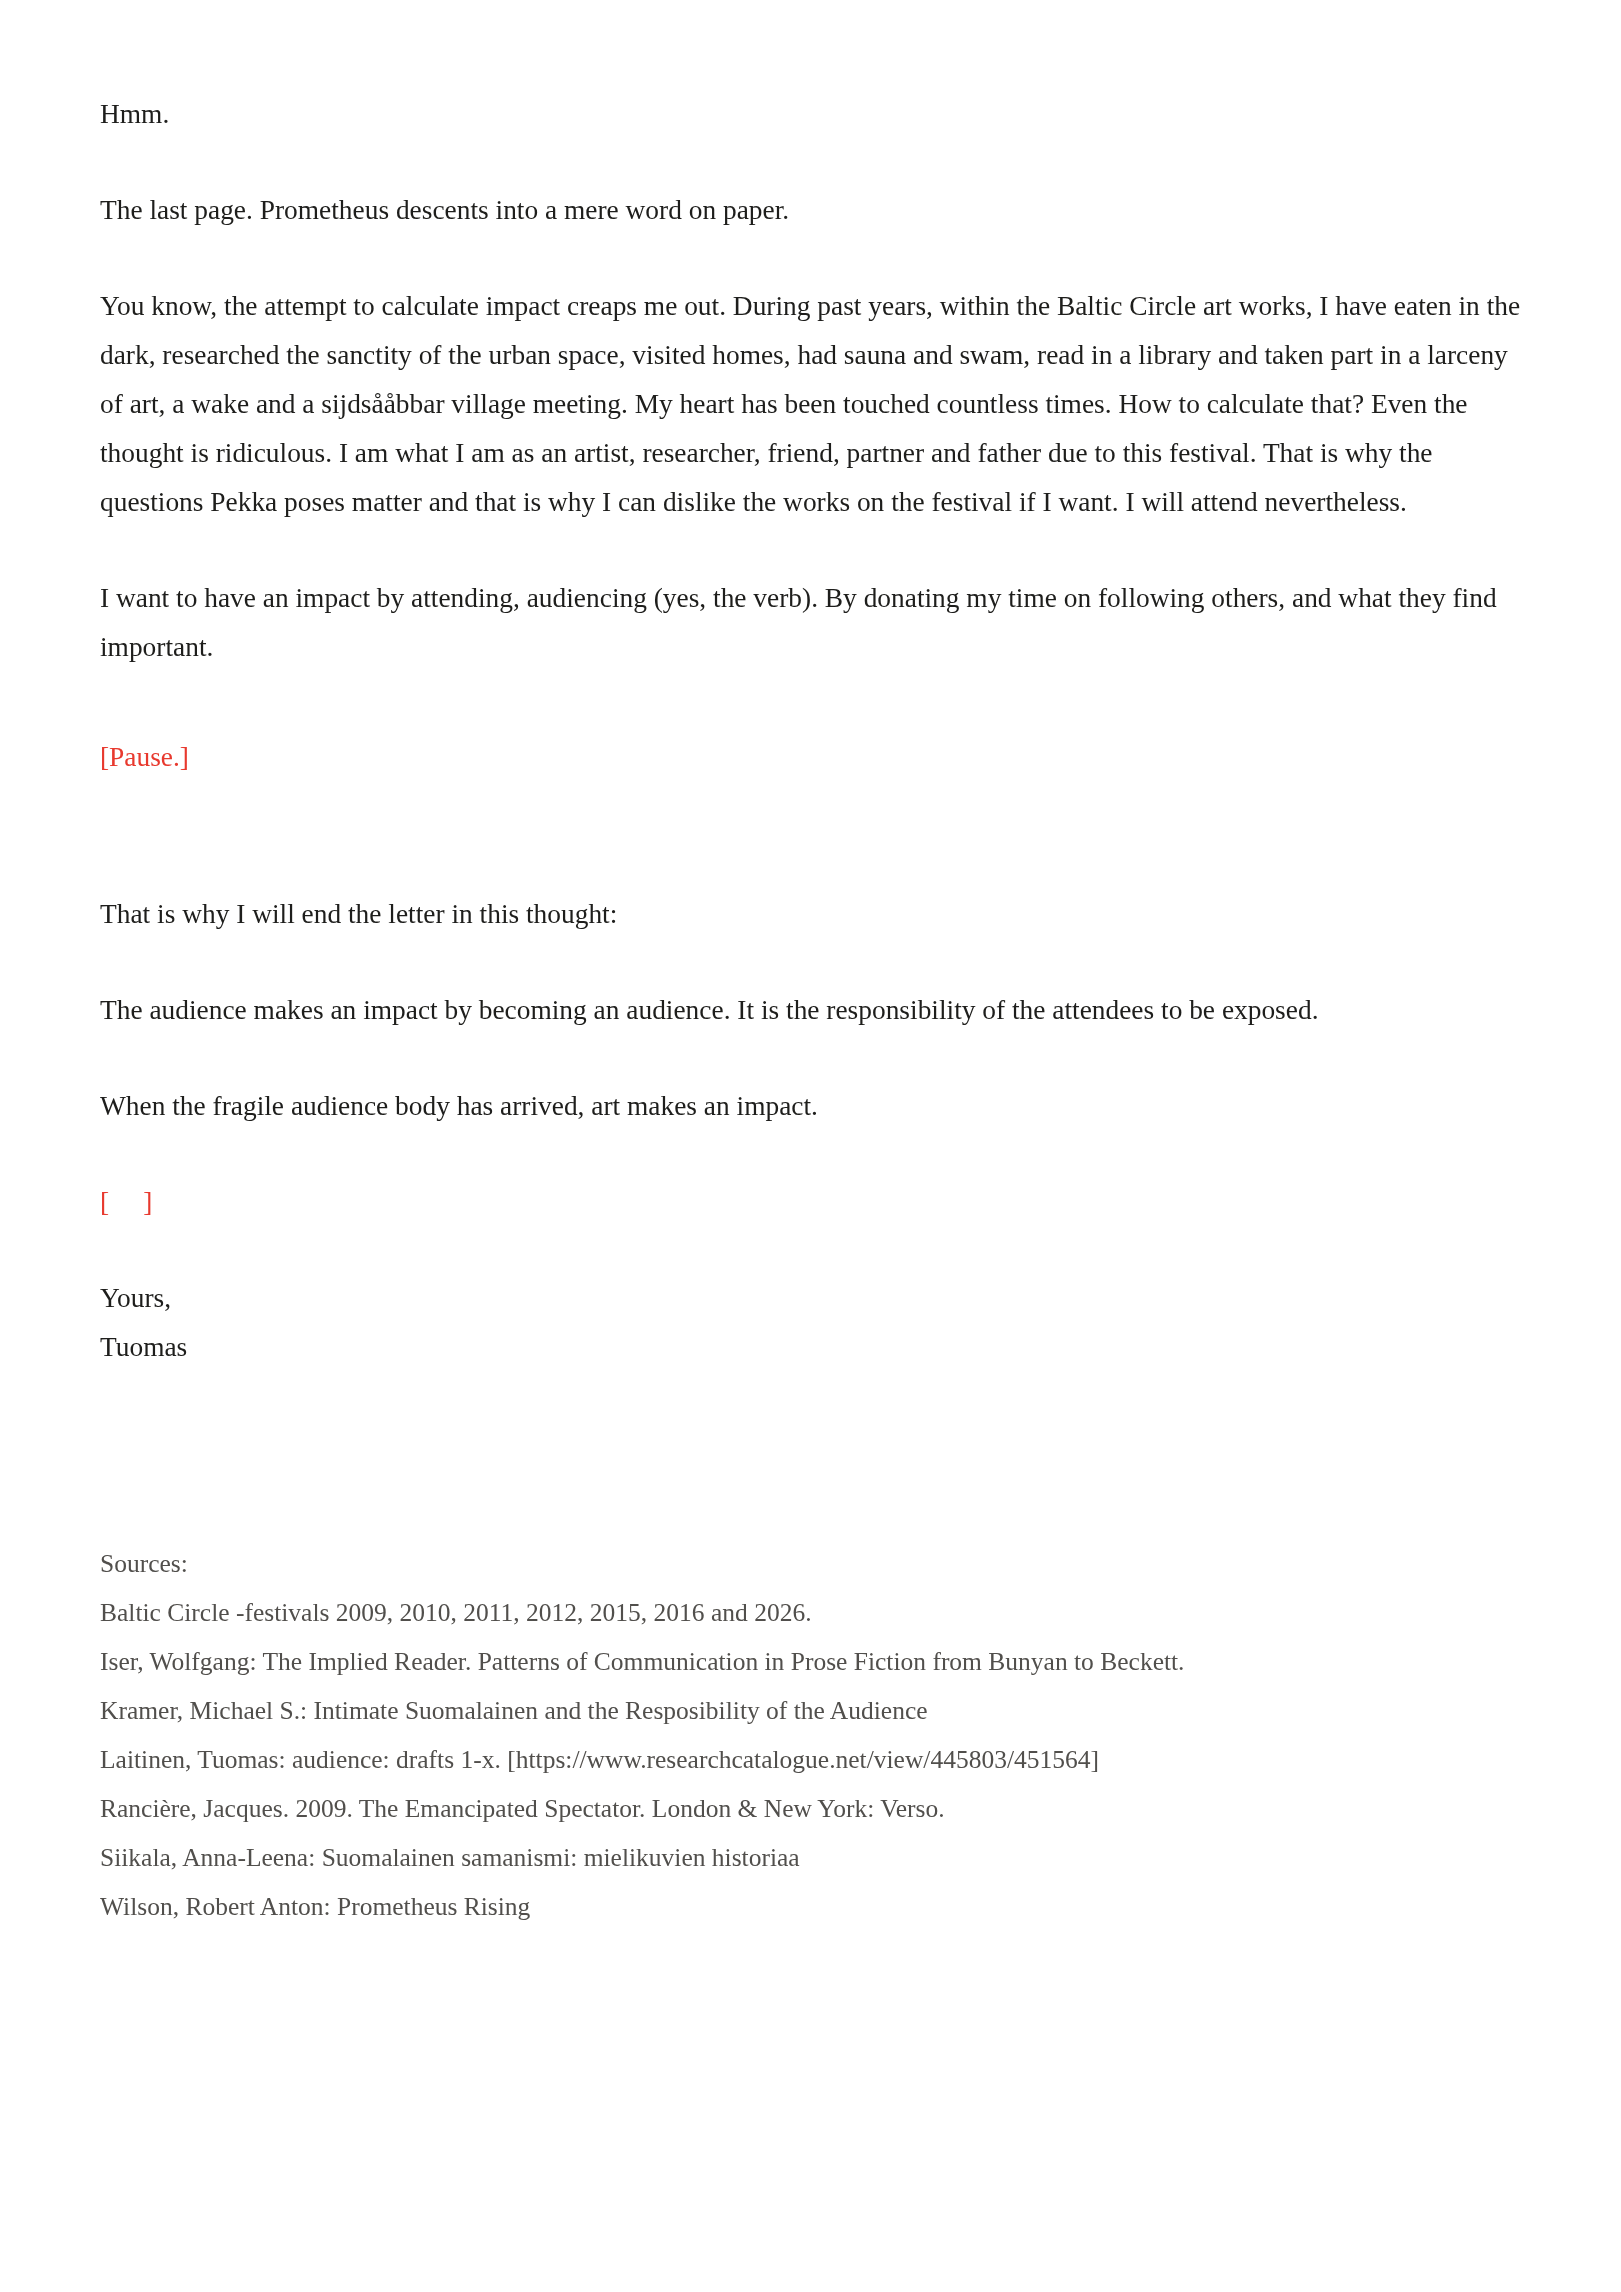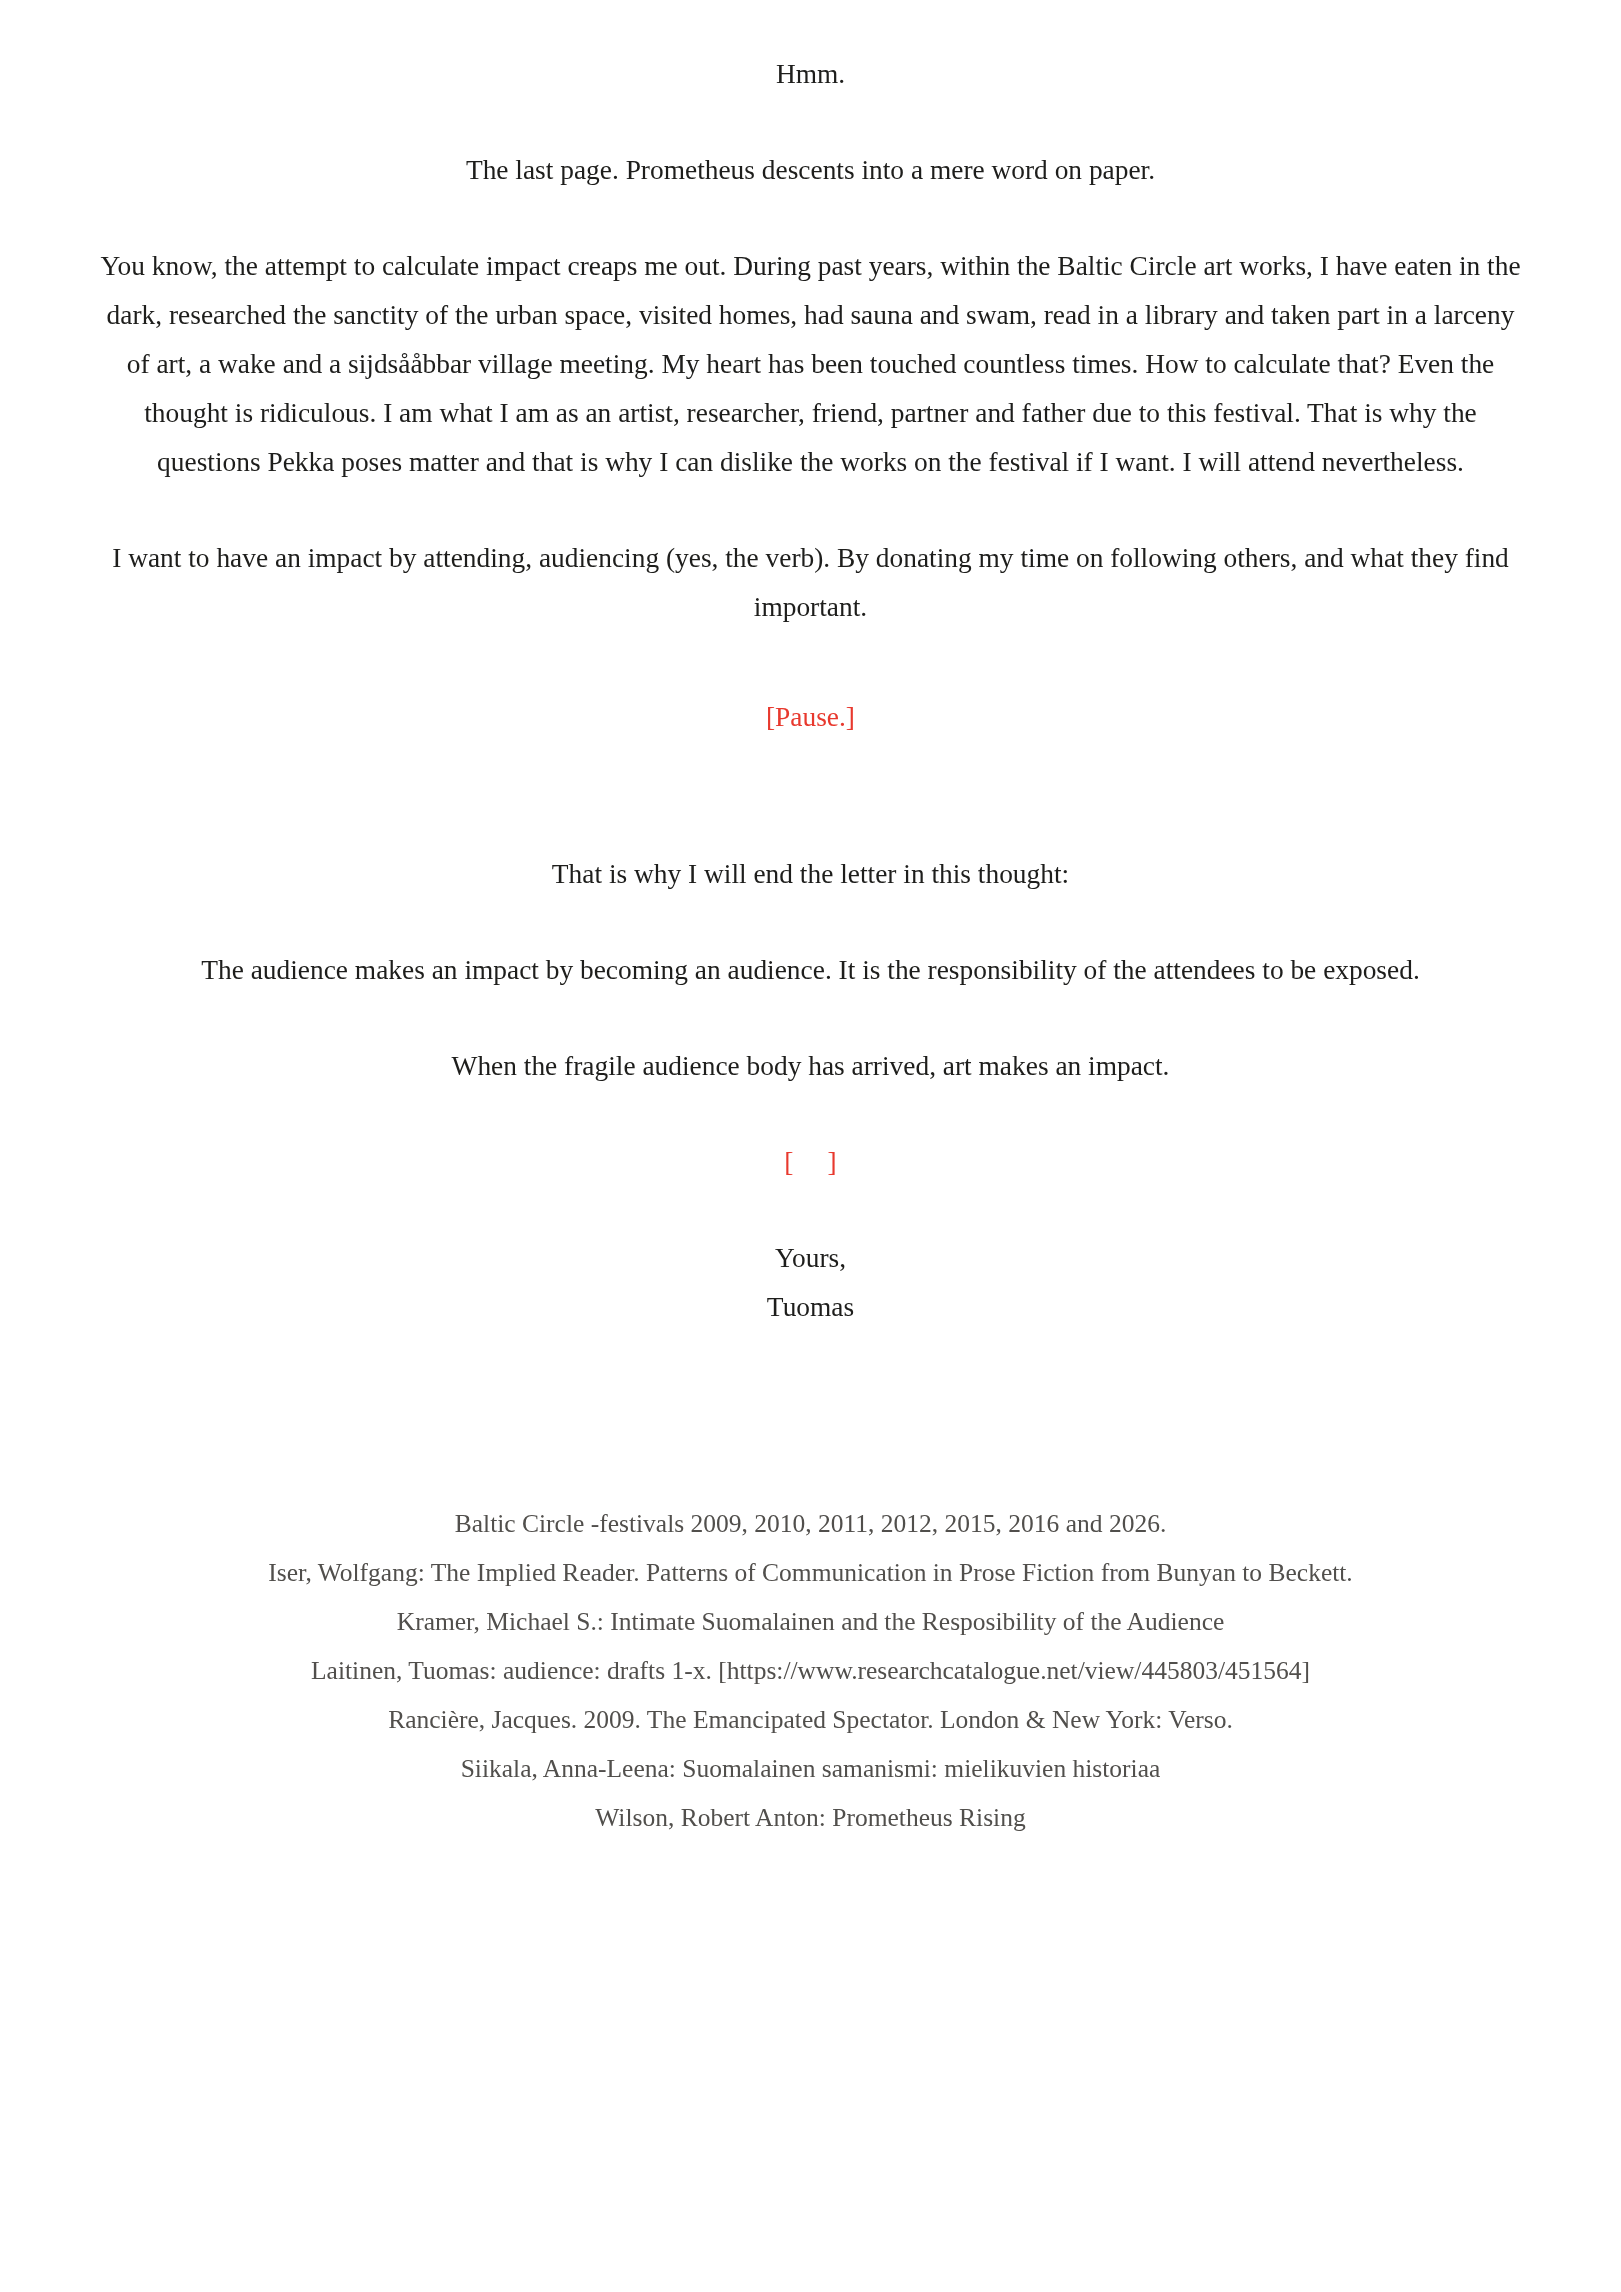--- a/index.html
+++ b/index.html
@@ -2,24 +2,23 @@
 <html style="--bg: #ffffff; --text: #1e1e1c; --accent: #e8392e; --sources: #514f4c;"><head>
 <meta charset="utf-8">
 <style>
   * { margin: 0; padding: 0; box-sizing: border-box; }
   html, body { background: #ffffff; }
   .page {
     width: 1617px;
     min-height: 2293px;
     margin: 0 auto;
     background: var(--bg, #ffffff);
-    padding: 50px 98px 59px 98px;
+    padding: 90px 98px 59px 98px;
     font-family: "Liberation Serif", "DejaVu Serif", serif;
     color: var(--text, #1e1e1c);
-    text-align: center;
   }
   .letter p {
     font-size: 27.4px;
     line-height: 49px;
     margin-bottom: 47px;
     max-width: 1427px;
   }
   .letter p.red {
     color: var(--accent, #e8392e);
   }
@@ -49,20 +48,21 @@
     <p class="red gap-before gap-after">[Pause.]</p>
     <p class="gap-before">That is why I will end the letter in this thought:</p>
     <p>The audience makes an impact by becoming an audience. It is the responsibility of the attendees to be exposed.</p>
     <p>When the fragile audience body has arrived, art makes an impact.</p>
     <p class="red">[&nbsp;&nbsp;&nbsp;&nbsp;&nbsp;]</p>
     <p class="no-bottom">Yours,</p>
     <p>Tuomas</p>
   </div>
 
   <div class="sources">
+    <p>Sources:</p>
     <p>Baltic Circle -festivals 2009, 2010, 2011, 2012, 2015, 2016 and 2026.</p>
     <p>Iser, Wolfgang: The Implied Reader. Patterns of Communication in Prose Fiction from Bunyan to Beckett.</p>
     <p>Kramer, Michael S.: Intimate Suomalainen and the Resposibility of the Audience</p>
     <p>Laitinen, Tuomas: audience: drafts 1-x. [https://www.researchcatalogue.net/view/445803/451564]</p>
     <p>Rancière, Jacques. 2009. The Emancipated Spectator. London &amp; New York: Verso.</p>
     <p>Siikala, Anna-Leena: Suomalainen samanismi: mielikuvien historiaa</p>
     <p>Wilson, Robert Anton: Prometheus Rising</p>
   </div>
 </div>
 

